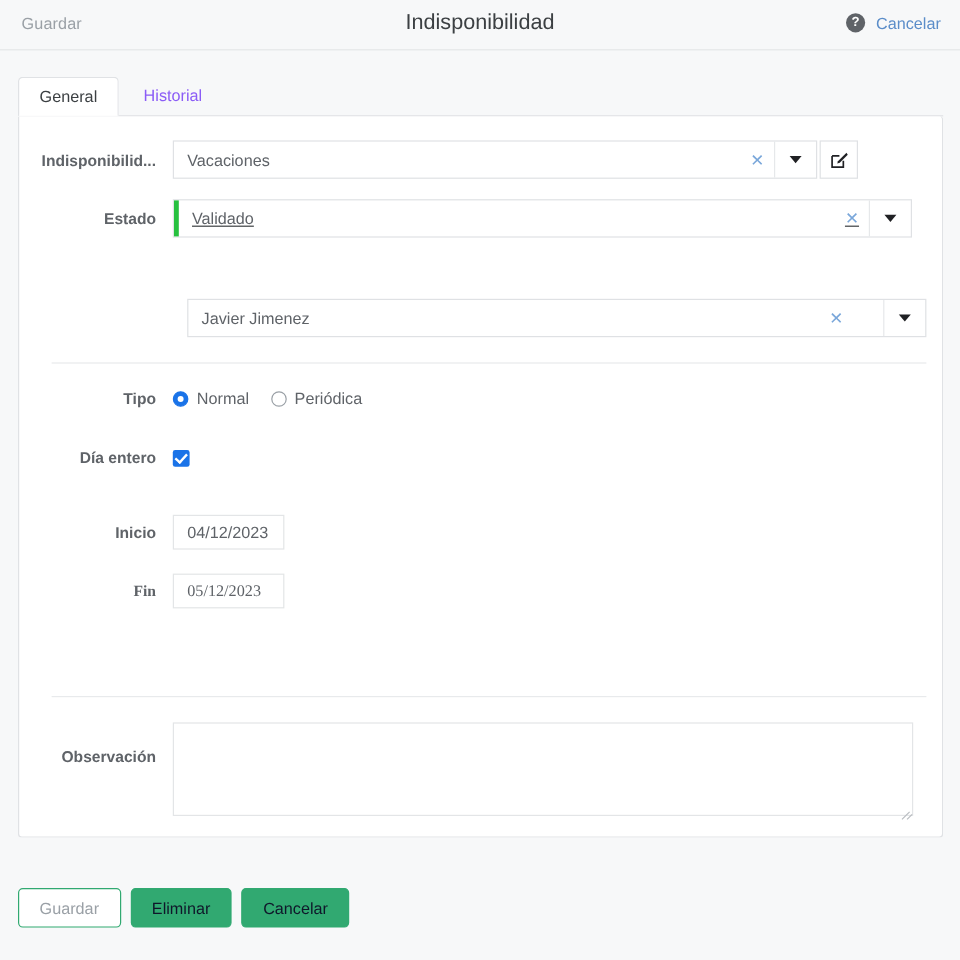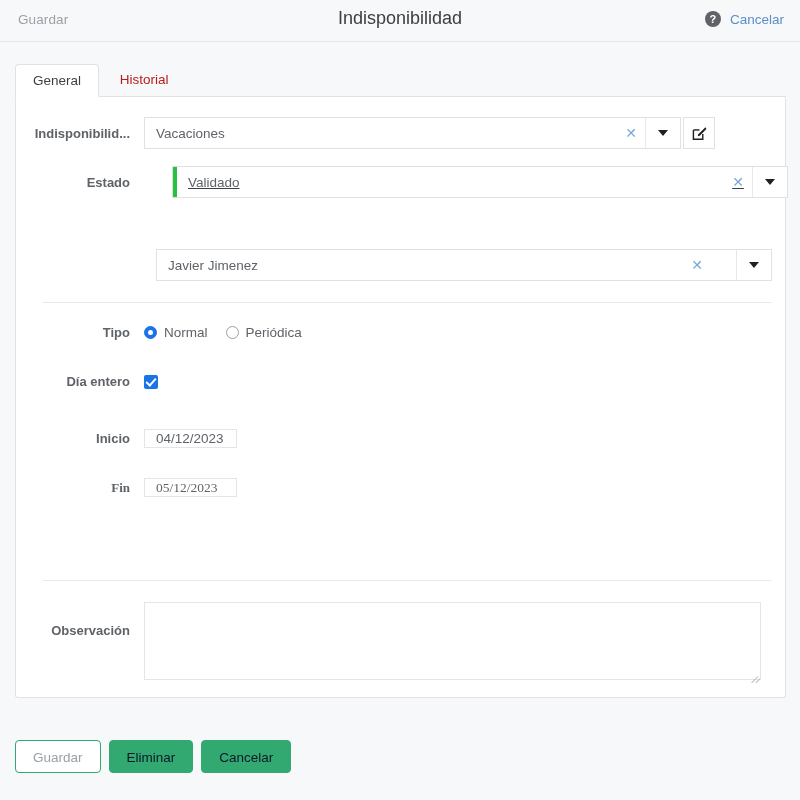--- a/index.html
+++ b/index.html
@@ -78,21 +78,21 @@
     height: 1px;
     background: #e0e2e5;
   }
   .tab {
     position: relative;
     display: inline-block;
     height: 32px;
     line-height: 32px;
     padding: 0 17px;
     font-size: 13.5px;
-    color: #b91c1c;
+    color: #8b5cf6;
     vertical-align: top;
     box-sizing: border-box;
     z-index: 2;
   }
   .tab.active {
     background: #ffffff;
     border: 1px solid #e0e2e5;
     border-bottom: 1px solid #ffffff;
     border-radius: 4px 4px 0 0;
     color: #3c4043;
@@ -230,21 +230,21 @@
     position: absolute;
     left: 4px; top: 1px;
     width: 4px; height: 8px;
     border: solid #fff;
     border-width: 0 2px 2px 0;
     transform: rotate(42deg);
   }
 
   
   .textinput {
-    height: 19px;
+    height: 29px;
     border: 1px solid #e3e5e7;
     background: #fff;
     box-sizing: border-box;
     display: flex;
     align-items: center;
     padding-left: 11px;
     font-size: 13.5px;
     color: #5f6368;
   }
   .unit { font-size: 13.5px; color: #5f6368; margin-left: 14px; }
@@ -328,21 +328,21 @@
     </div>
     <div class="editbtn">
       <svg width="15" height="15" viewBox="0 0 16 16" aria-hidden="true">
         <path d="M1.5 4.2 L1.5 14.2 L11.5 14.2 L11.5 8.4" fill="none" stroke="#202124" stroke-width="1.5"></path>
         <path d="M1.5 4.2 L8.0 4.2" fill="none" stroke="#202124" stroke-width="1.5"></path>
         <path d="M14.3 1.3 L6.7 8.9 L6.1 11.0 L8.3 10.3 L15.4 3.1 Z" fill="#202124"></path>
       </svg>
     </div>
   </div>
 
-  <div class="row" style="left:0; top:69px;gap:28px;">
+  <div class="row" style="left:0; top:69px;">
     <div class="lbl">Estado</div>
     <div class="combo" style="width:616px;text-decoration:underline;">
       <div class="statusbar"></div>
       <div class="val">Validado</div>
       <div class="clear">✕</div>
       <div class="caret">
           <i class="caret-glyph"></i>
         </div>
     </div>
   </div>

